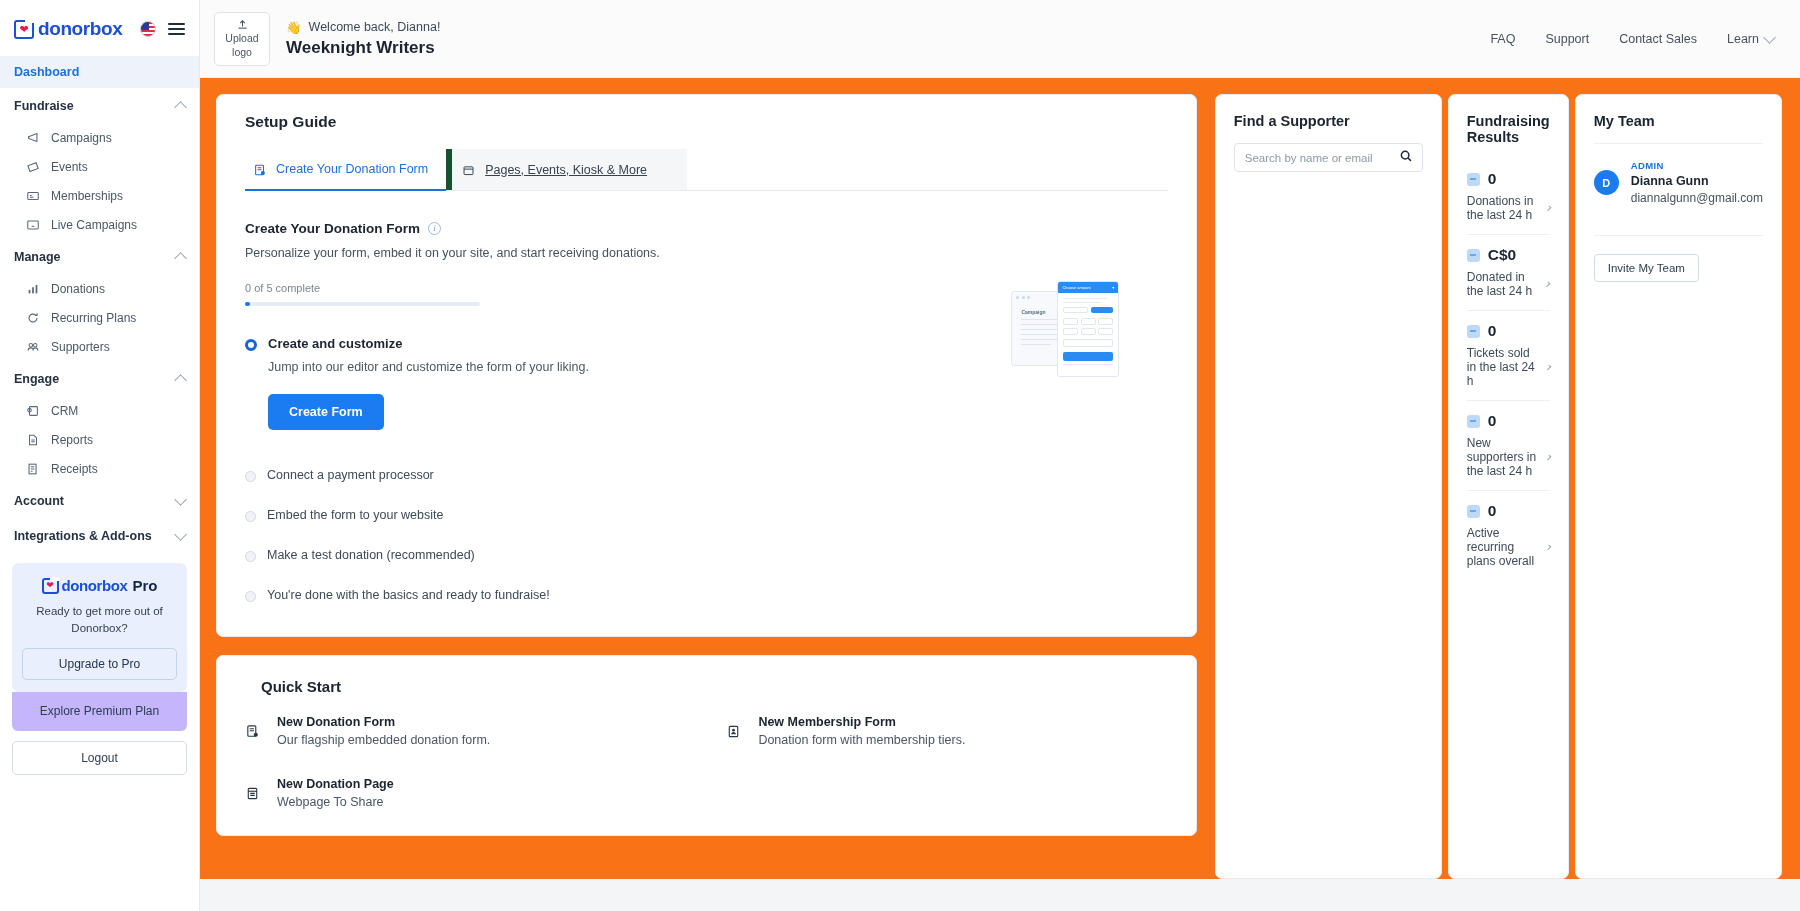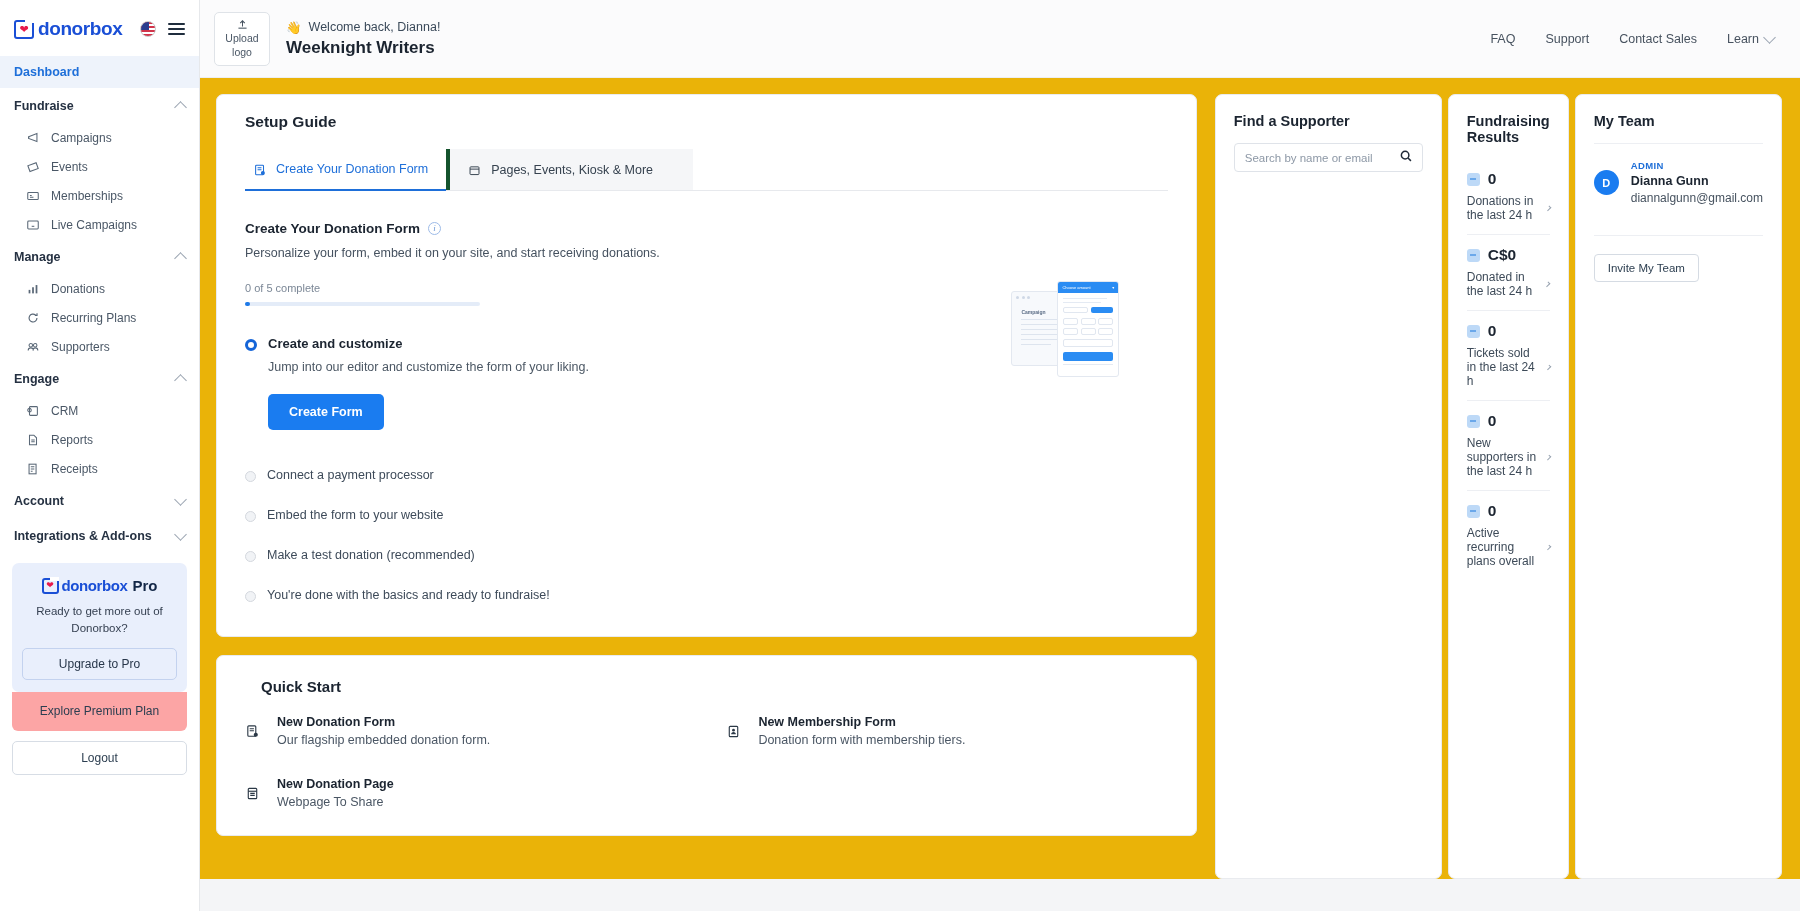--- a/index.html
+++ b/index.html
@@ -68,33 +68,33 @@
   .pro-logo .logo-heart { font-size:9px; }
   .pro-logo .logo-text { font-size:15px; }
   .pro-word { font-size:15px; font-weight:800; color:#132747; margin-left:2px; }
   .pro-tag { font-size:11.5px; color:#364152; line-height:1.45; margin-bottom:12px; }
   .pro-btn {
     display:block; width:100%; background:#e9effc; border:1px solid #c3d2ef;
     border-radius:5px; padding:8px 0; font-size:12px; color:#27364a;
     cursor:pointer; font-family:inherit;
   }
   .explore-link {
-    display:block; text-align:center; background:#fca5a5; font-size:12px;
+    display:block; text-align:center; background:#c4b5fd; font-size:12px;
     color:#2c3e50; padding:12px 0 13px 0; cursor:pointer; margin:0 12px;
     border-bottom-left-radius:6px; border-bottom-right-radius:6px;
   }
   .logout-btn {
     display:block; margin: 10px 12px 14px 12px; background:#fff;
     border:1px solid #d7dde5; border-radius:5px; padding:9px 0;
     font-size:12px; color:#2c3e50; cursor:pointer; width:calc(100% - 24px);
     font-family:inherit;
   }
 
   
-  .main-wrap { flex:1 1 auto; height:879px; display:flex; flex-direction:column; background:#eab308; overflow:hidden; }
+  .main-wrap { flex:1 1 auto; height:879px; display:flex; flex-direction:column; background:#f97316; overflow:hidden; }
   .topbar {
     height:78px; background:#fbfbfc; display:flex; align-items:center;
     padding: 0 26px 0 14px; border-bottom:1px solid #edeff2; flex:0 0 78px;
   }
   .upload-logo {
     width:56px; height:54px; border:1px solid #dfe3e8; border-radius:5px; background:#fff;
     display:flex; flex-direction:column; align-items:center; justify-content:center;
     gap:1px; cursor:pointer; flex:0 0 56px;
   }
   .upload-logo .ul-txt { font-size:10.5px; color:#4a5766; line-height:1.25; text-align:center; }
@@ -113,21 +113,21 @@
 
   
   .setup-head { padding: 18px 28px 0 28px; }
   .setup-title { font-size:15.5px; font-weight:700; color:#1b2430; }
   .tabs { display:flex; margin-top:18px; border-bottom:1px solid #e7e9ed; }
   .tab {
     display:flex; align-items:center; gap:9px; padding: 13px 18px 11px 8px;
     font-size:12.5px; cursor:pointer; line-height:1.25;
   }
   .tab.active { color:#1e6fd9; border-bottom:2.5px solid #1e6fd9; margin-bottom:-1px; }
-  .tab.inactive { background:#f5f6f8; color:#36424f; padding-left:18px; padding-right:40px; border-left:4px solid #14532d; }
+  .tab.inactive { background:#f5f6f8; color:#36424f; padding-left:10px; padding-right:40px; border-left:6px solid #14532d;text-decoration:underline; }
   .tab-icon { flex:0 0 14px; display:flex; align-items:center; }
 
   .setup-body { padding: 30px 28px 34px 28px; position:relative; }
   .sb-head-row { display:flex; align-items:center; gap:8px; }
   .sb-head-title { font-size:13.5px; font-weight:700; color:#1b2430; }
   .info-circle {
     width:13px; height:13px; border-radius:50%; border:1.2px solid #9dbbe8;
     color:#6f9ad6; font-size:9px; display:flex; align-items:center; justify-content:center;
     font-family:"Liberation Serif", serif; font-style:italic; cursor:pointer;
   }

